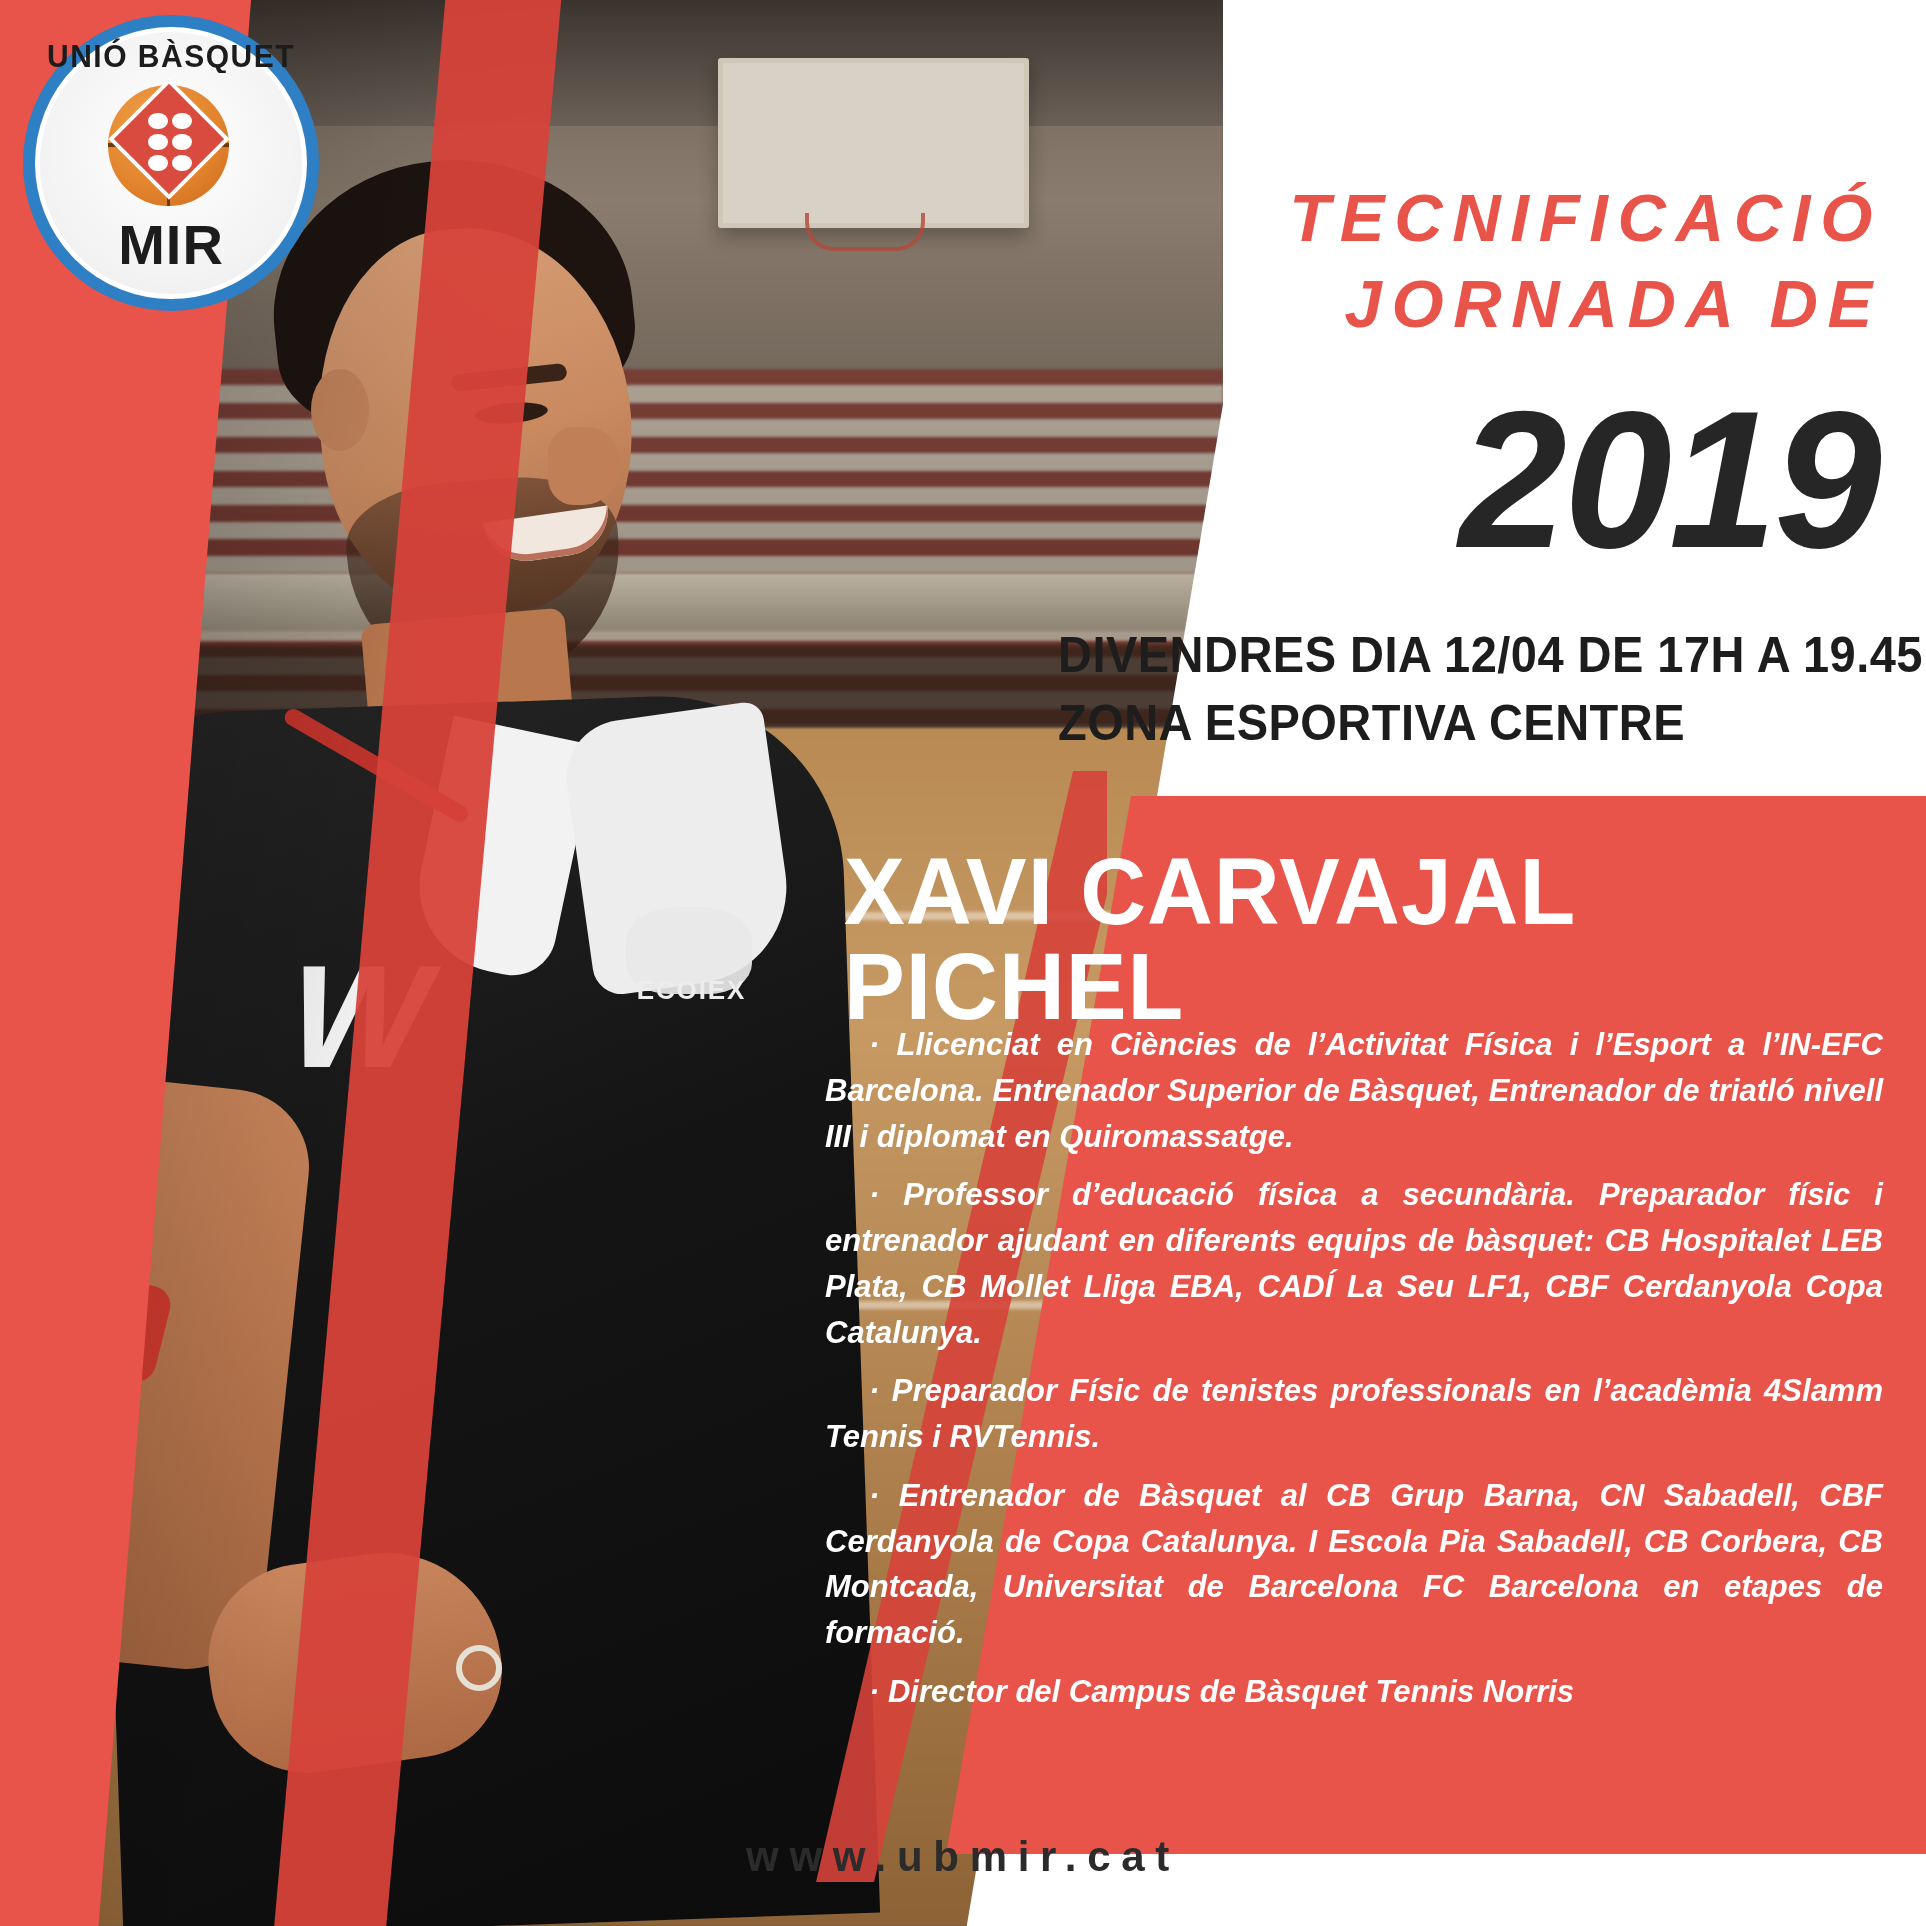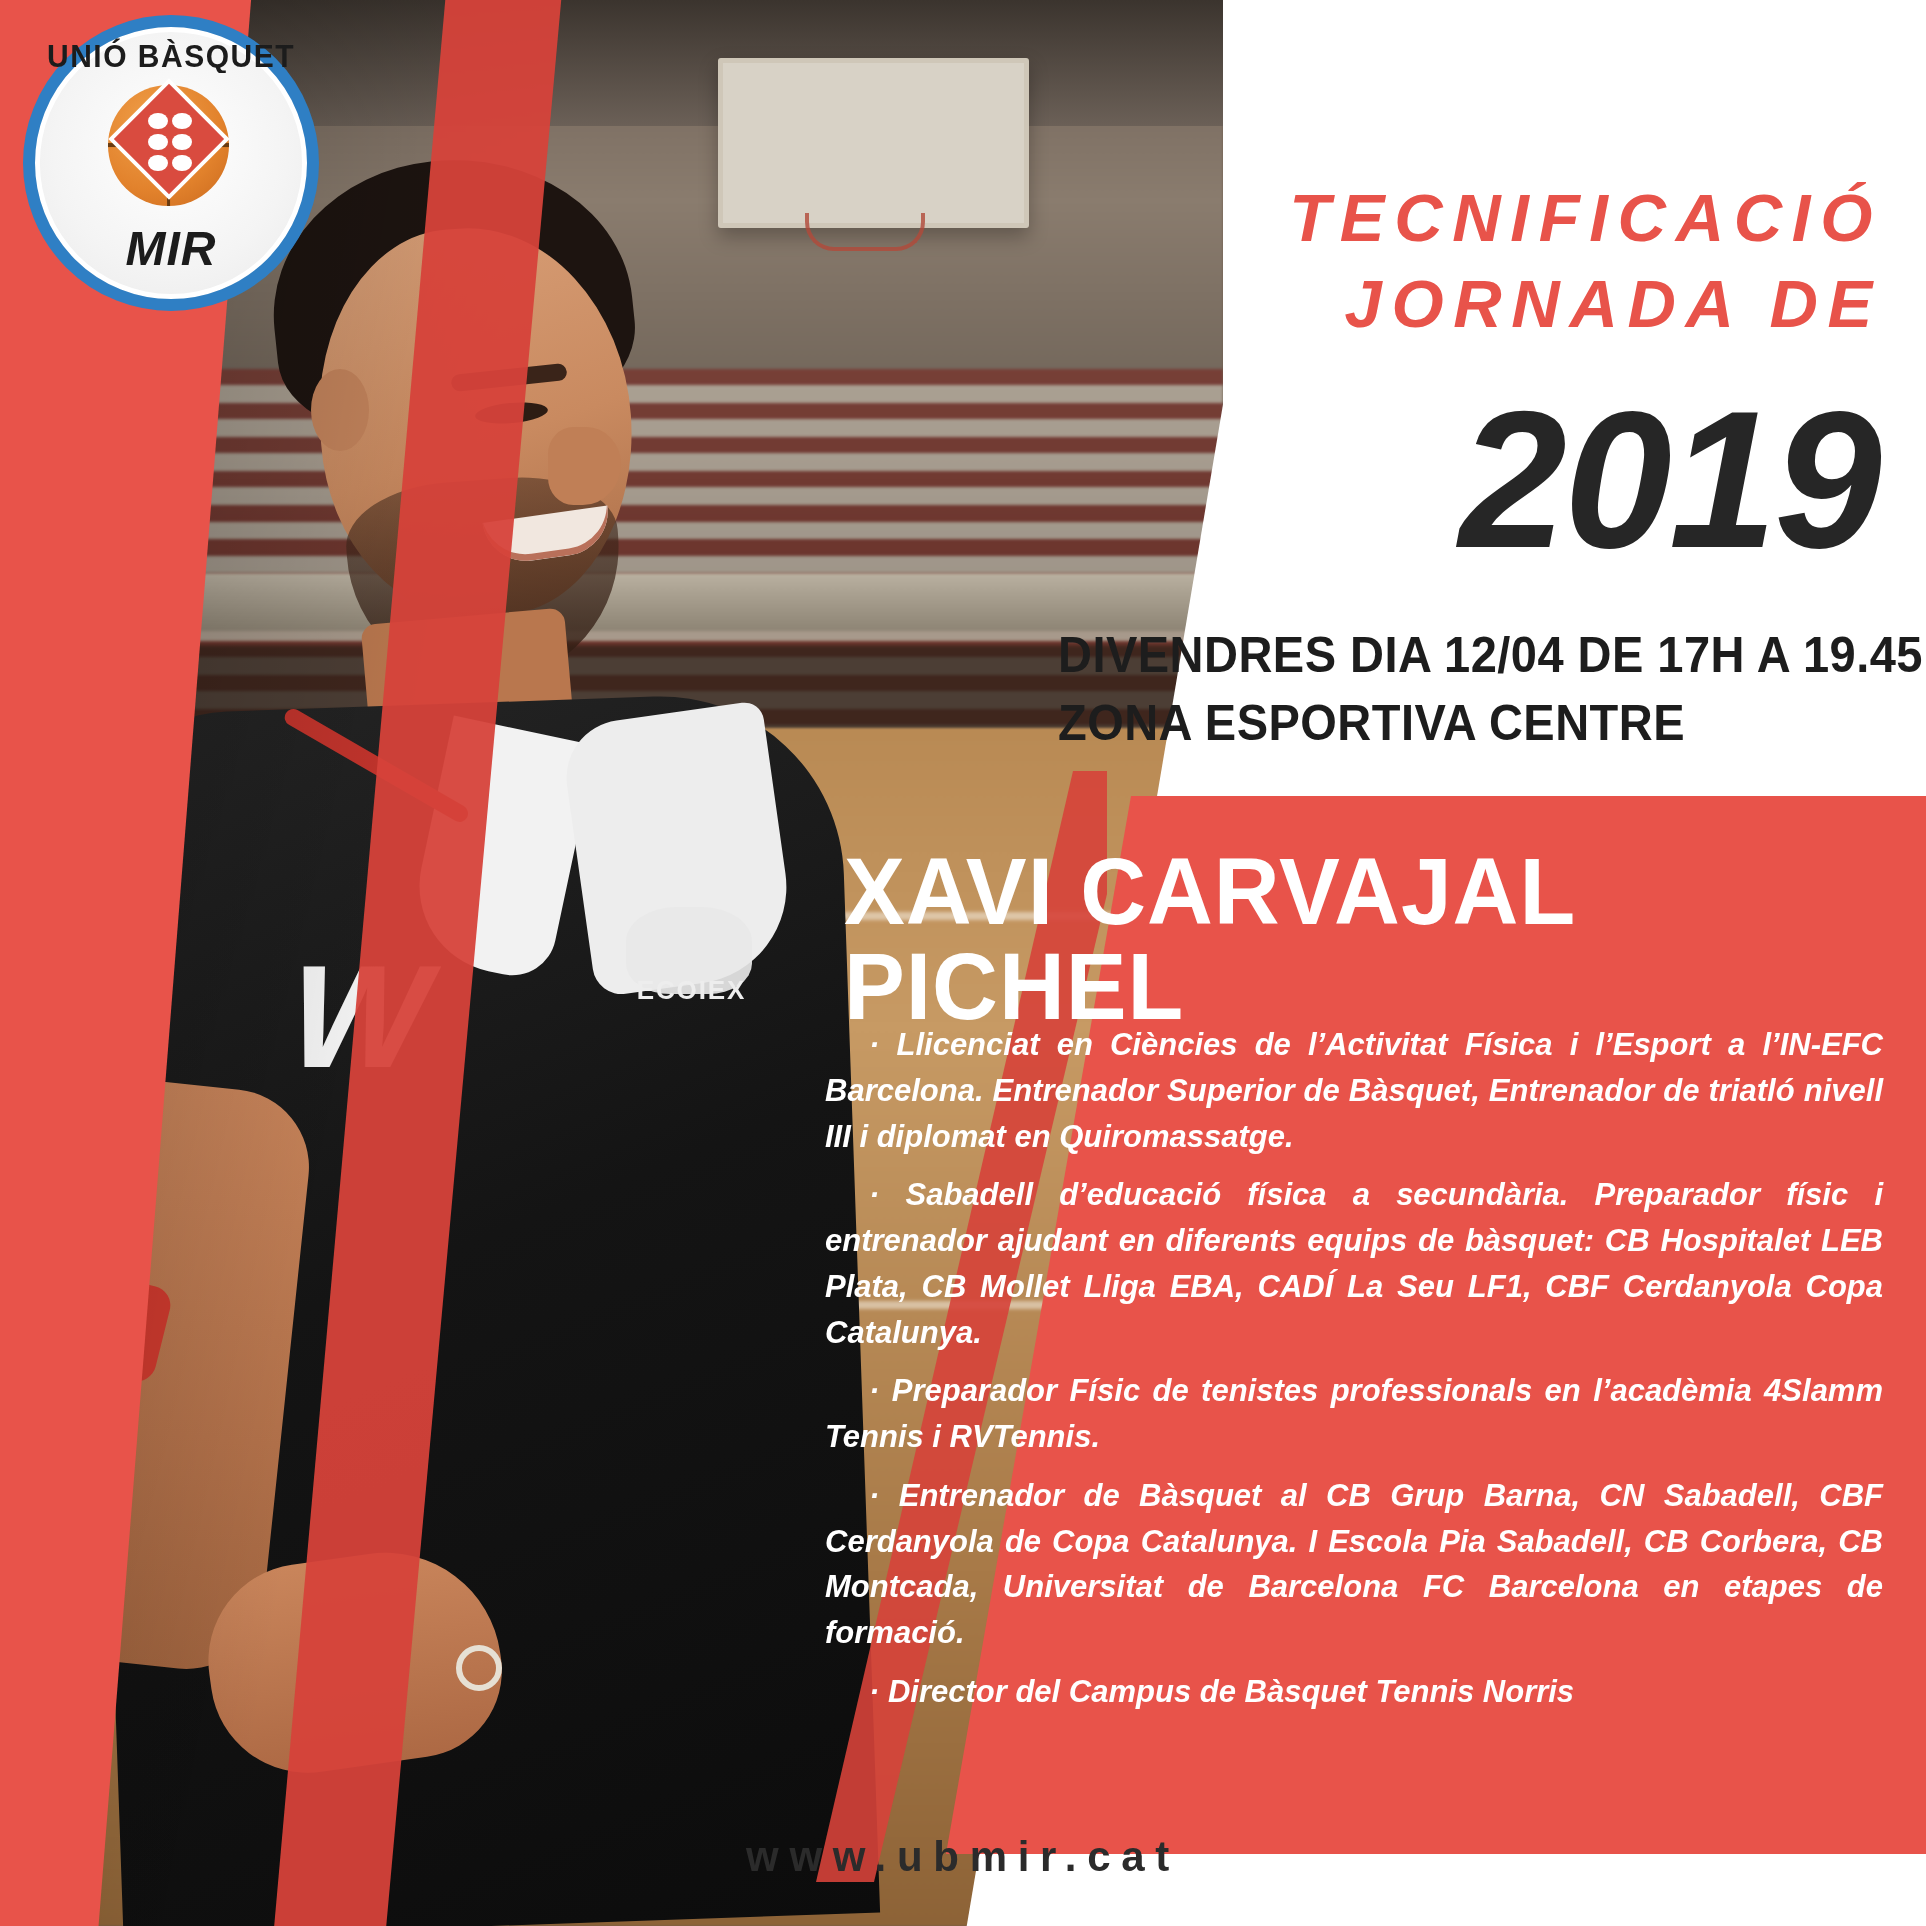--- a/index.html
+++ b/index.html
@@ -239,21 +239,21 @@
   }
   .logo-dots i { background:#ffffff; border-radius: 50%; display:block; }
   .logo-top-text {
     position:absolute; left: 0; top: 12.6px; width: 100%; text-align:center;
     font-size: 30px; font-weight: bold; letter-spacing: 1.5px; color: #1c1c1c;
     font-family: "Liberation Sans", sans-serif;
     transform: scaleY(1.05);
   }
   .logo-mir {
     position:absolute; left: 0; bottom: 26px; width: 100%; text-align:center;
-    font-size: 48px; font-weight: bold; color: #1c1c1c; font-style: italic;
+    font-size: 56px; font-weight: bold; color: #1c1c1c; 
     letter-spacing: 1px; line-height: 1;
   }
 
   
   .headline {
     position:absolute; right: 44px; top: 175px; width: 825px;
     text-align: right;
     color: #e8534a;
     font-size: 67px;
     font-weight: bold;
@@ -395,21 +395,21 @@
 
   <div class="when">
     <div>DIVENDRES DIA 12/04 DE 17H A 19.45H</div>
     <div>ZONA ESPORTIVA CENTRE</div>
   </div>
 
   <div class="coach-name">XAVI CARVAJAL PICHEL</div>
 
   <div class="bio">
     <p>· Llicenciat en Ciències de l’Activitat Física i l’Esport a l’IN-EFC Barcelona. Entrenador Superior de Bàsquet, Entrenador de triatló nivell III i diplomat en Quiromassatge.</p>
-    <p>· Sabadell d’educació física a secundària. Preparador físic i entrenador ajudant en diferents equips de bàsquet: CB Hospitalet LEB Plata, CB Mollet Lliga EBA, CADÍ La Seu LF1, CBF Cerdanyola Copa Catalunya.</p>
+    <p>· Professor d’educació física a secundària. Preparador físic i entrenador ajudant en diferents equips de bàsquet: CB Hospitalet LEB Plata, CB Mollet Lliga EBA, CADÍ La Seu LF1, CBF Cerdanyola Copa Catalunya.</p>
     <p>· Preparador Físic de tenistes professionals en l’acadèmia 4Slamm Tennis i RVTennis.</p>
     <p>· Entrenador de Bàsquet al CB Grup Barna, CN Sabadell, CBF Cerdanyola de Copa Catalunya. I Escola Pia Sabadell, CB Corbera, CB Montcada, Universitat de Barcelona FC Barcelona en etapes de formació.</p>
     <p>· Director del Campus de Bàsquet Tennis Norris</p>
   </div>
 
   <div class="website">www.ubmir.cat</div>
 
 </div>
 
 

